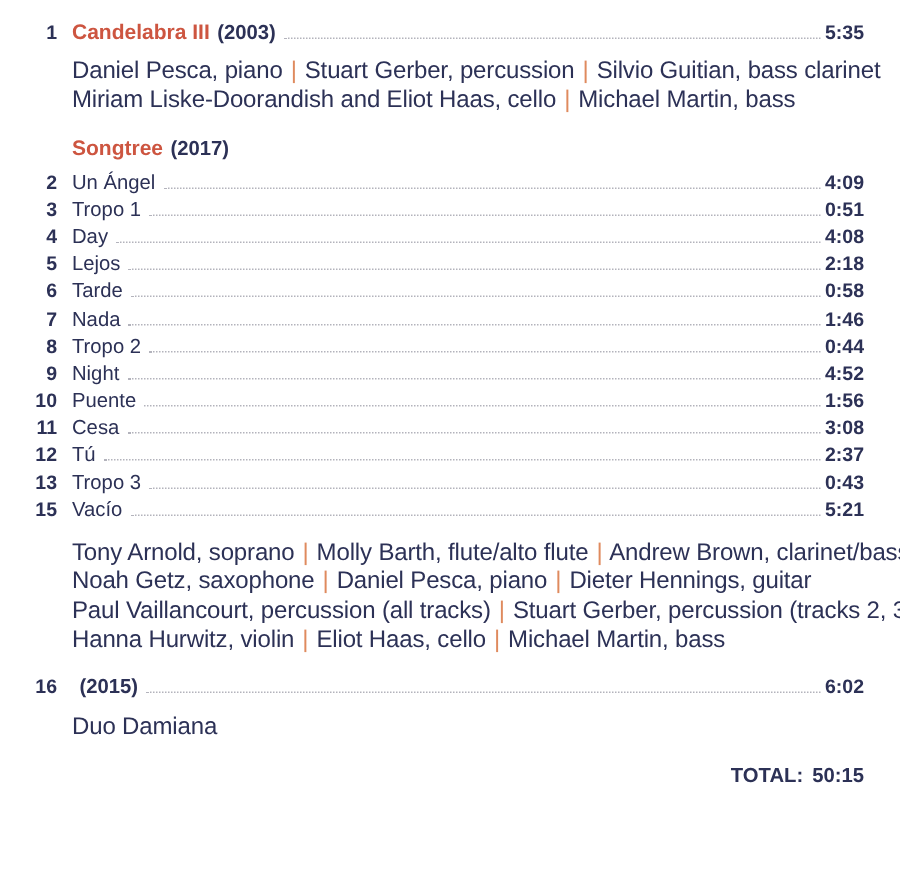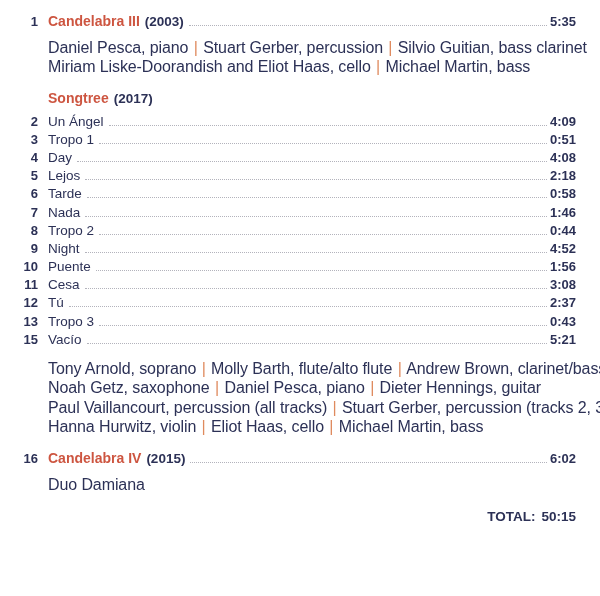--- a/index.html
+++ b/index.html
@@ -138,21 +138,20 @@
 
   <div class="credits second">
     <div class="credit-line">Tony Arnold, soprano <span class="pipe">|</span> Molly Barth, flute/alto flute <span class="pipe">|</span> Andrew Brown, clarinet/bass clarinet</div>
     <div class="credit-line">Noah Getz, saxophone <span class="pipe">|</span> Daniel Pesca, piano <span class="pipe">|</span> Dieter Hennings, guitar</div>
     <div class="credit-line">Paul Vaillancourt, percussion (all tracks) <span class="pipe">|</span> Stuart Gerber, percussion (tracks 2, 3, 6, 8, 11, 13, 15)</div>
     <div class="credit-line">Hanna Hurwitz, violin <span class="pipe">|</span> Eliot Haas, cello <span class="pipe">|</span> Michael Martin, bass</div>
   </div>
 
   <div class="trow work-row last">
     <span class="num">16</span>
-    <span class="work-title">Candelabra IV</span>
     <span class="work-year">(2015)</span>
     <span class="leader"></span>
     <span class="time">6:02</span>
   </div>
   <div class="credits">
     <div class="credit-line">Duo Damiana</div>
   </div>
 
   <div class="total-row">
     <span>TOTAL:</span><span class="total-time">50:15</span>

